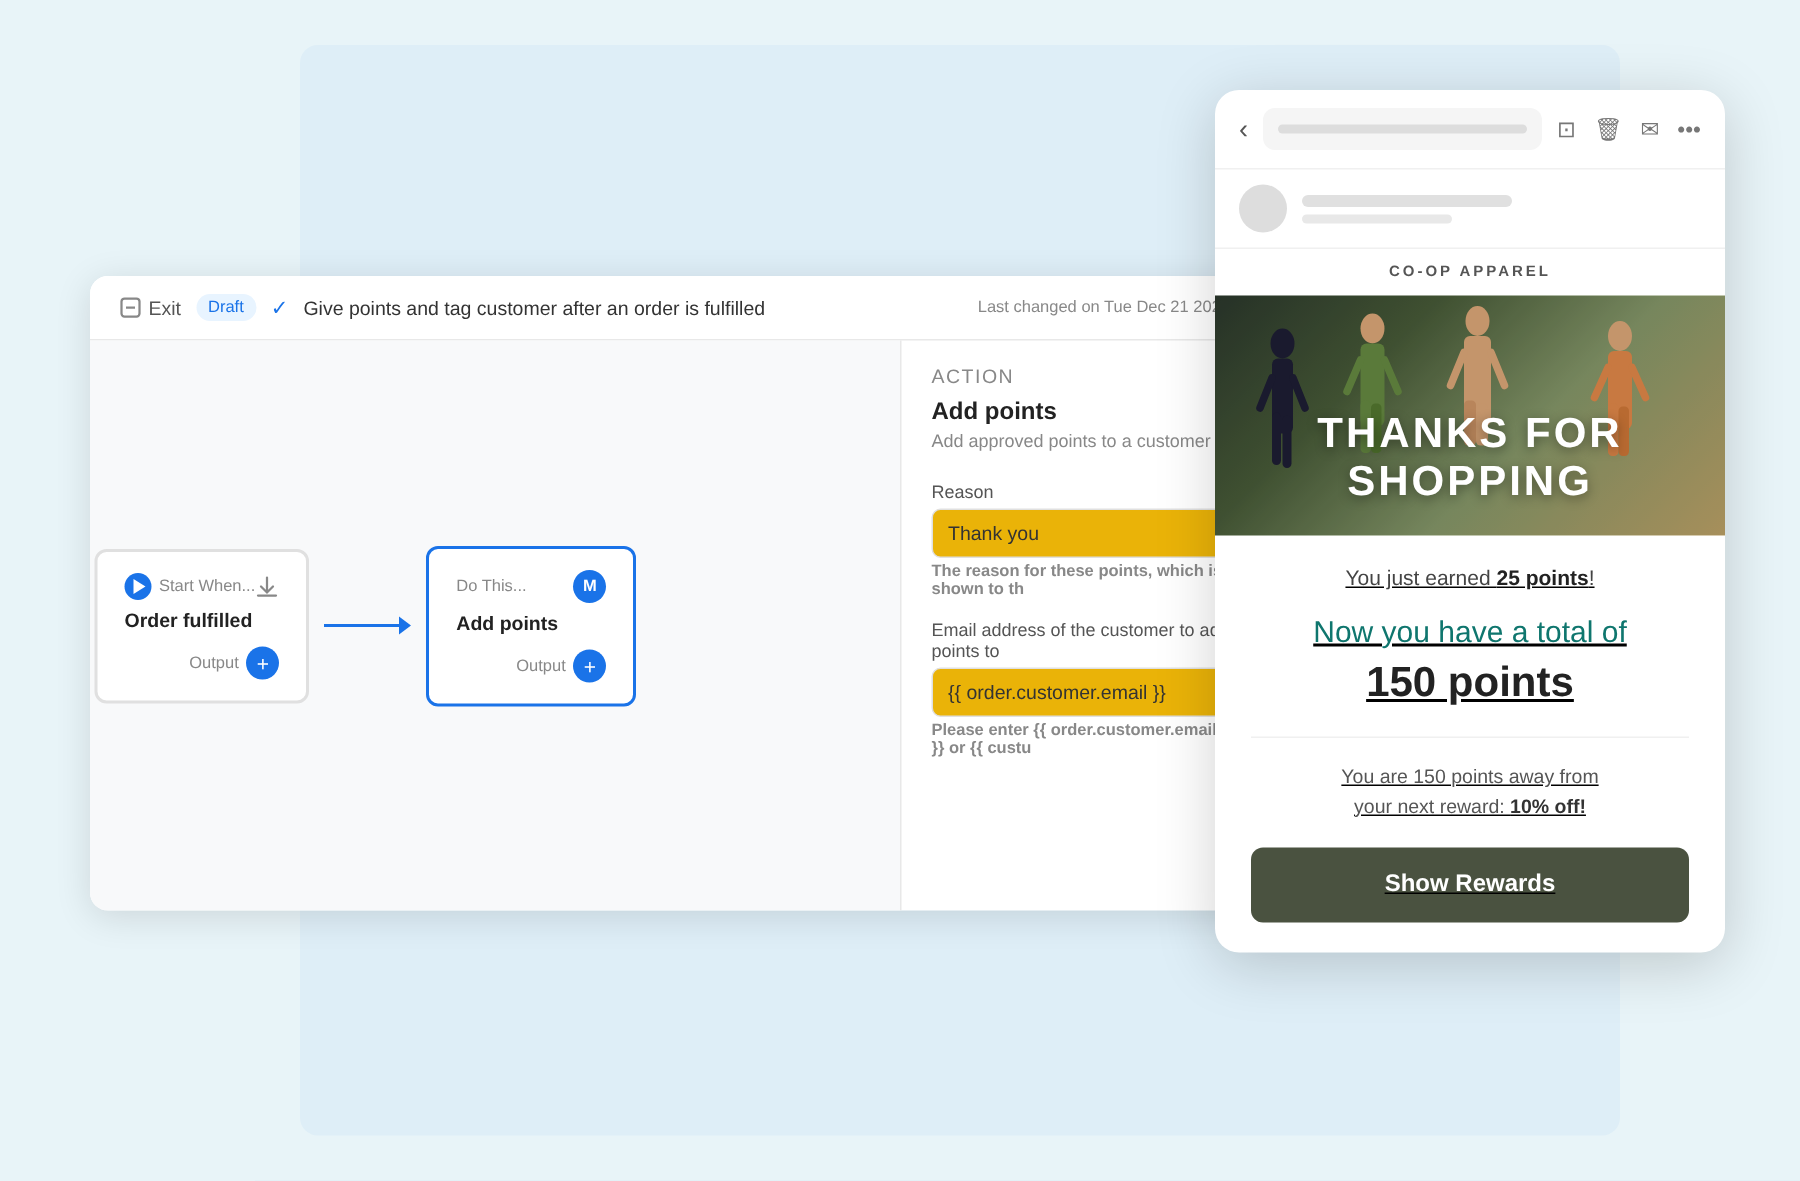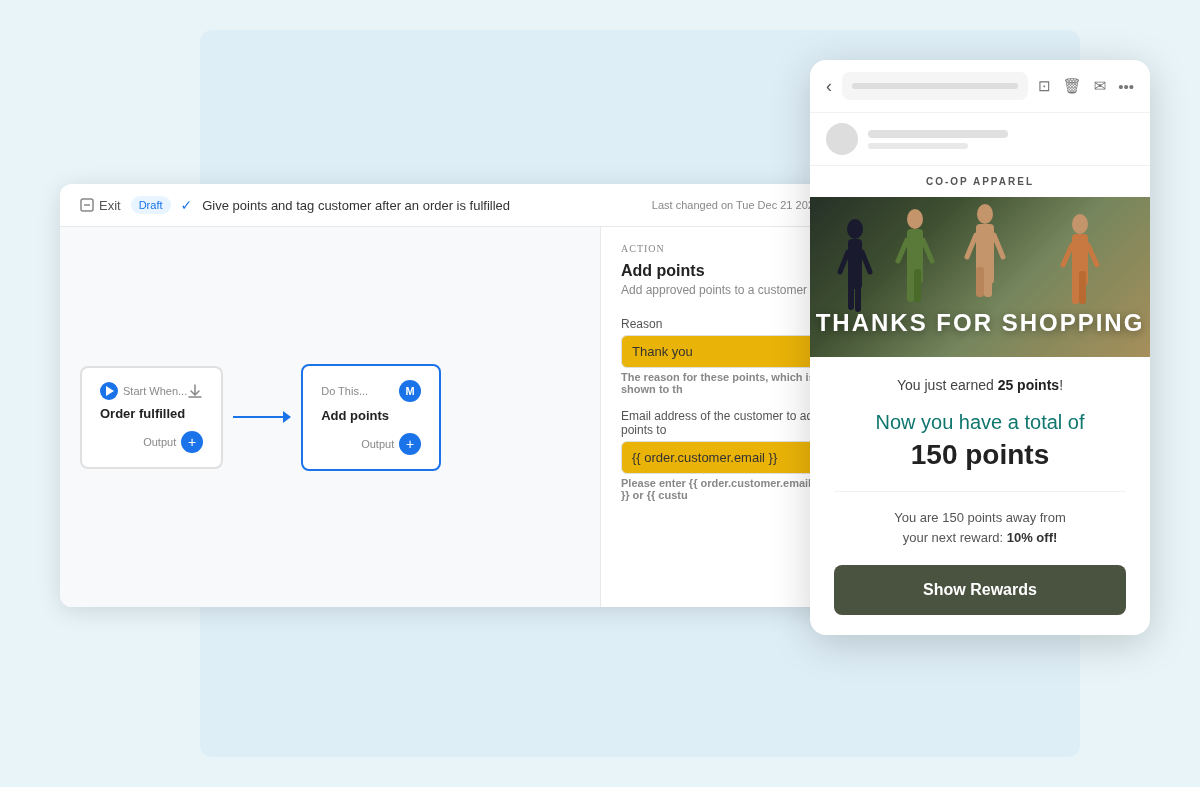--- a/index.html
+++ b/index.html
@@ -183,26 +183,25 @@
     .workflow-body {
       display: flex;
       height: 380px;
     }
 
     .action-section {
       padding: 16px 20px;
     }
 
     .action-label {
-      font-size: 10px;
+      font-size: 13px;
       text-transform: uppercase;
       color: #888;
       letter-spacing: 1px;
       margin-bottom: 8px;
-      font-family: Liberation Serif, serif;
     }
 
     .action-title {
       font-size: 16px;
       font-weight: 700;
       color: #222;
       margin-bottom: 3px;
     }
 
     .action-desc {
@@ -353,31 +352,32 @@
     .hero-overlay {
       position: absolute;
       inset: 0;
       background: rgba(0,0,0,0.15);
     }
 
     .hero-text {
       position: relative;
       z-index: 2;
       color: white;
-      font-size: 24px;
+      font-size: 28px;
       font-weight: 800;
       letter-spacing: 2px;
       text-align: center;
       padding-bottom: 20px;
       text-shadow: 0 2px 8px rgba(0,0,0,0.4);
     }
 
     .email-body {
       padding: 20px 24px;
       text-align: center;
+      text-decoration: underline;
     }
 
     .earned-text {
       font-size: 14px;
       color: #444;
       margin-bottom: 16px;
     }
 
     .earned-points {
       font-weight: 800;
@@ -449,21 +449,21 @@
       <span>Exit</span>
     </div>
     <div class="draft-badge">Draft</div>
     <span style="color:#1a73e8;font-size:14px;">✓</span>
     <div class="workflow-title">Give points and tag customer after an order is fulfilled</div>
     <div class="last-changed">Last changed on Tue Dec 21 2021</div>
   </div>
 
   <div class="workflow-body">
 
-    <div style="width:540px; background:#f8f9fa; padding:30px 20px; display:flex; align-items:center; flex-shrink:0;">
+    <div style="width:540px; background:#f8f9fa; padding:30px 3px; display:flex; align-items:center; flex-shrink:0;">
 
       <div class="node">
         <div class="node-header">
           <div style="display:flex;align-items:center;gap:5px;">
             <div class="play-icon">
               <div class="play-triangle"></div>
             </div>
             <span>Start When...</span>
           </div>
           <svg width="16" height="16" viewBox="0 0 16 16">

